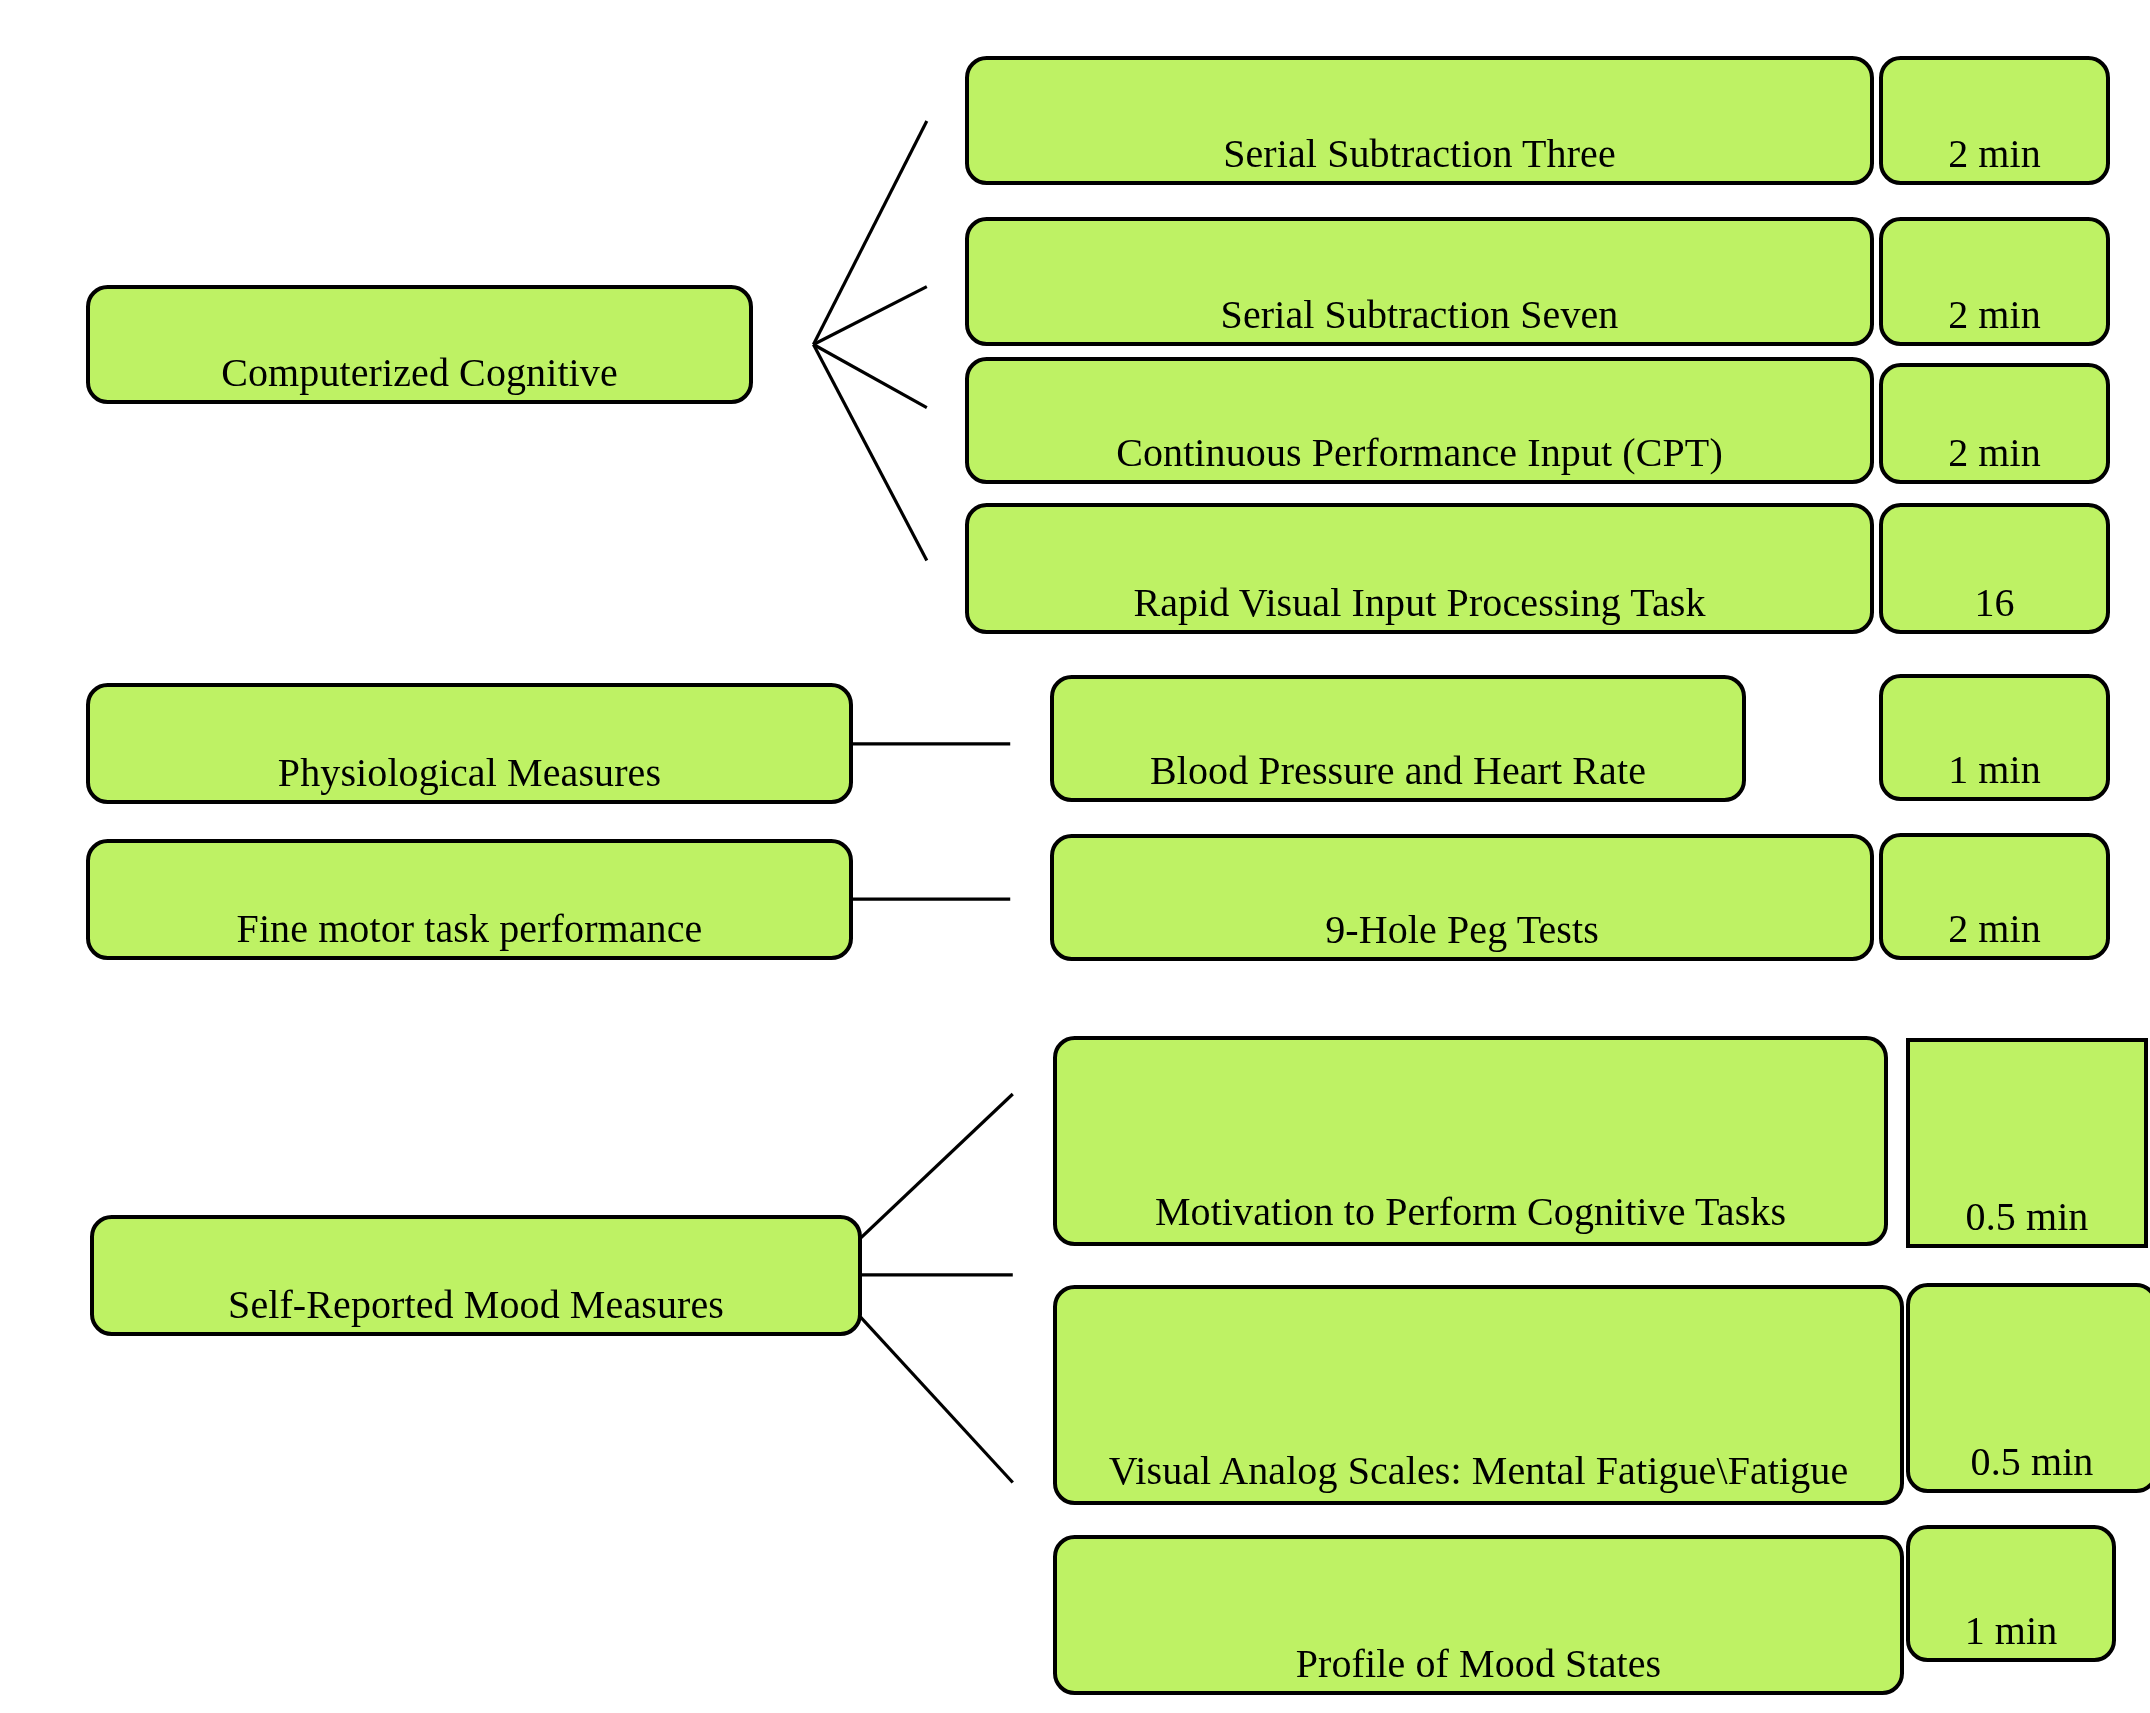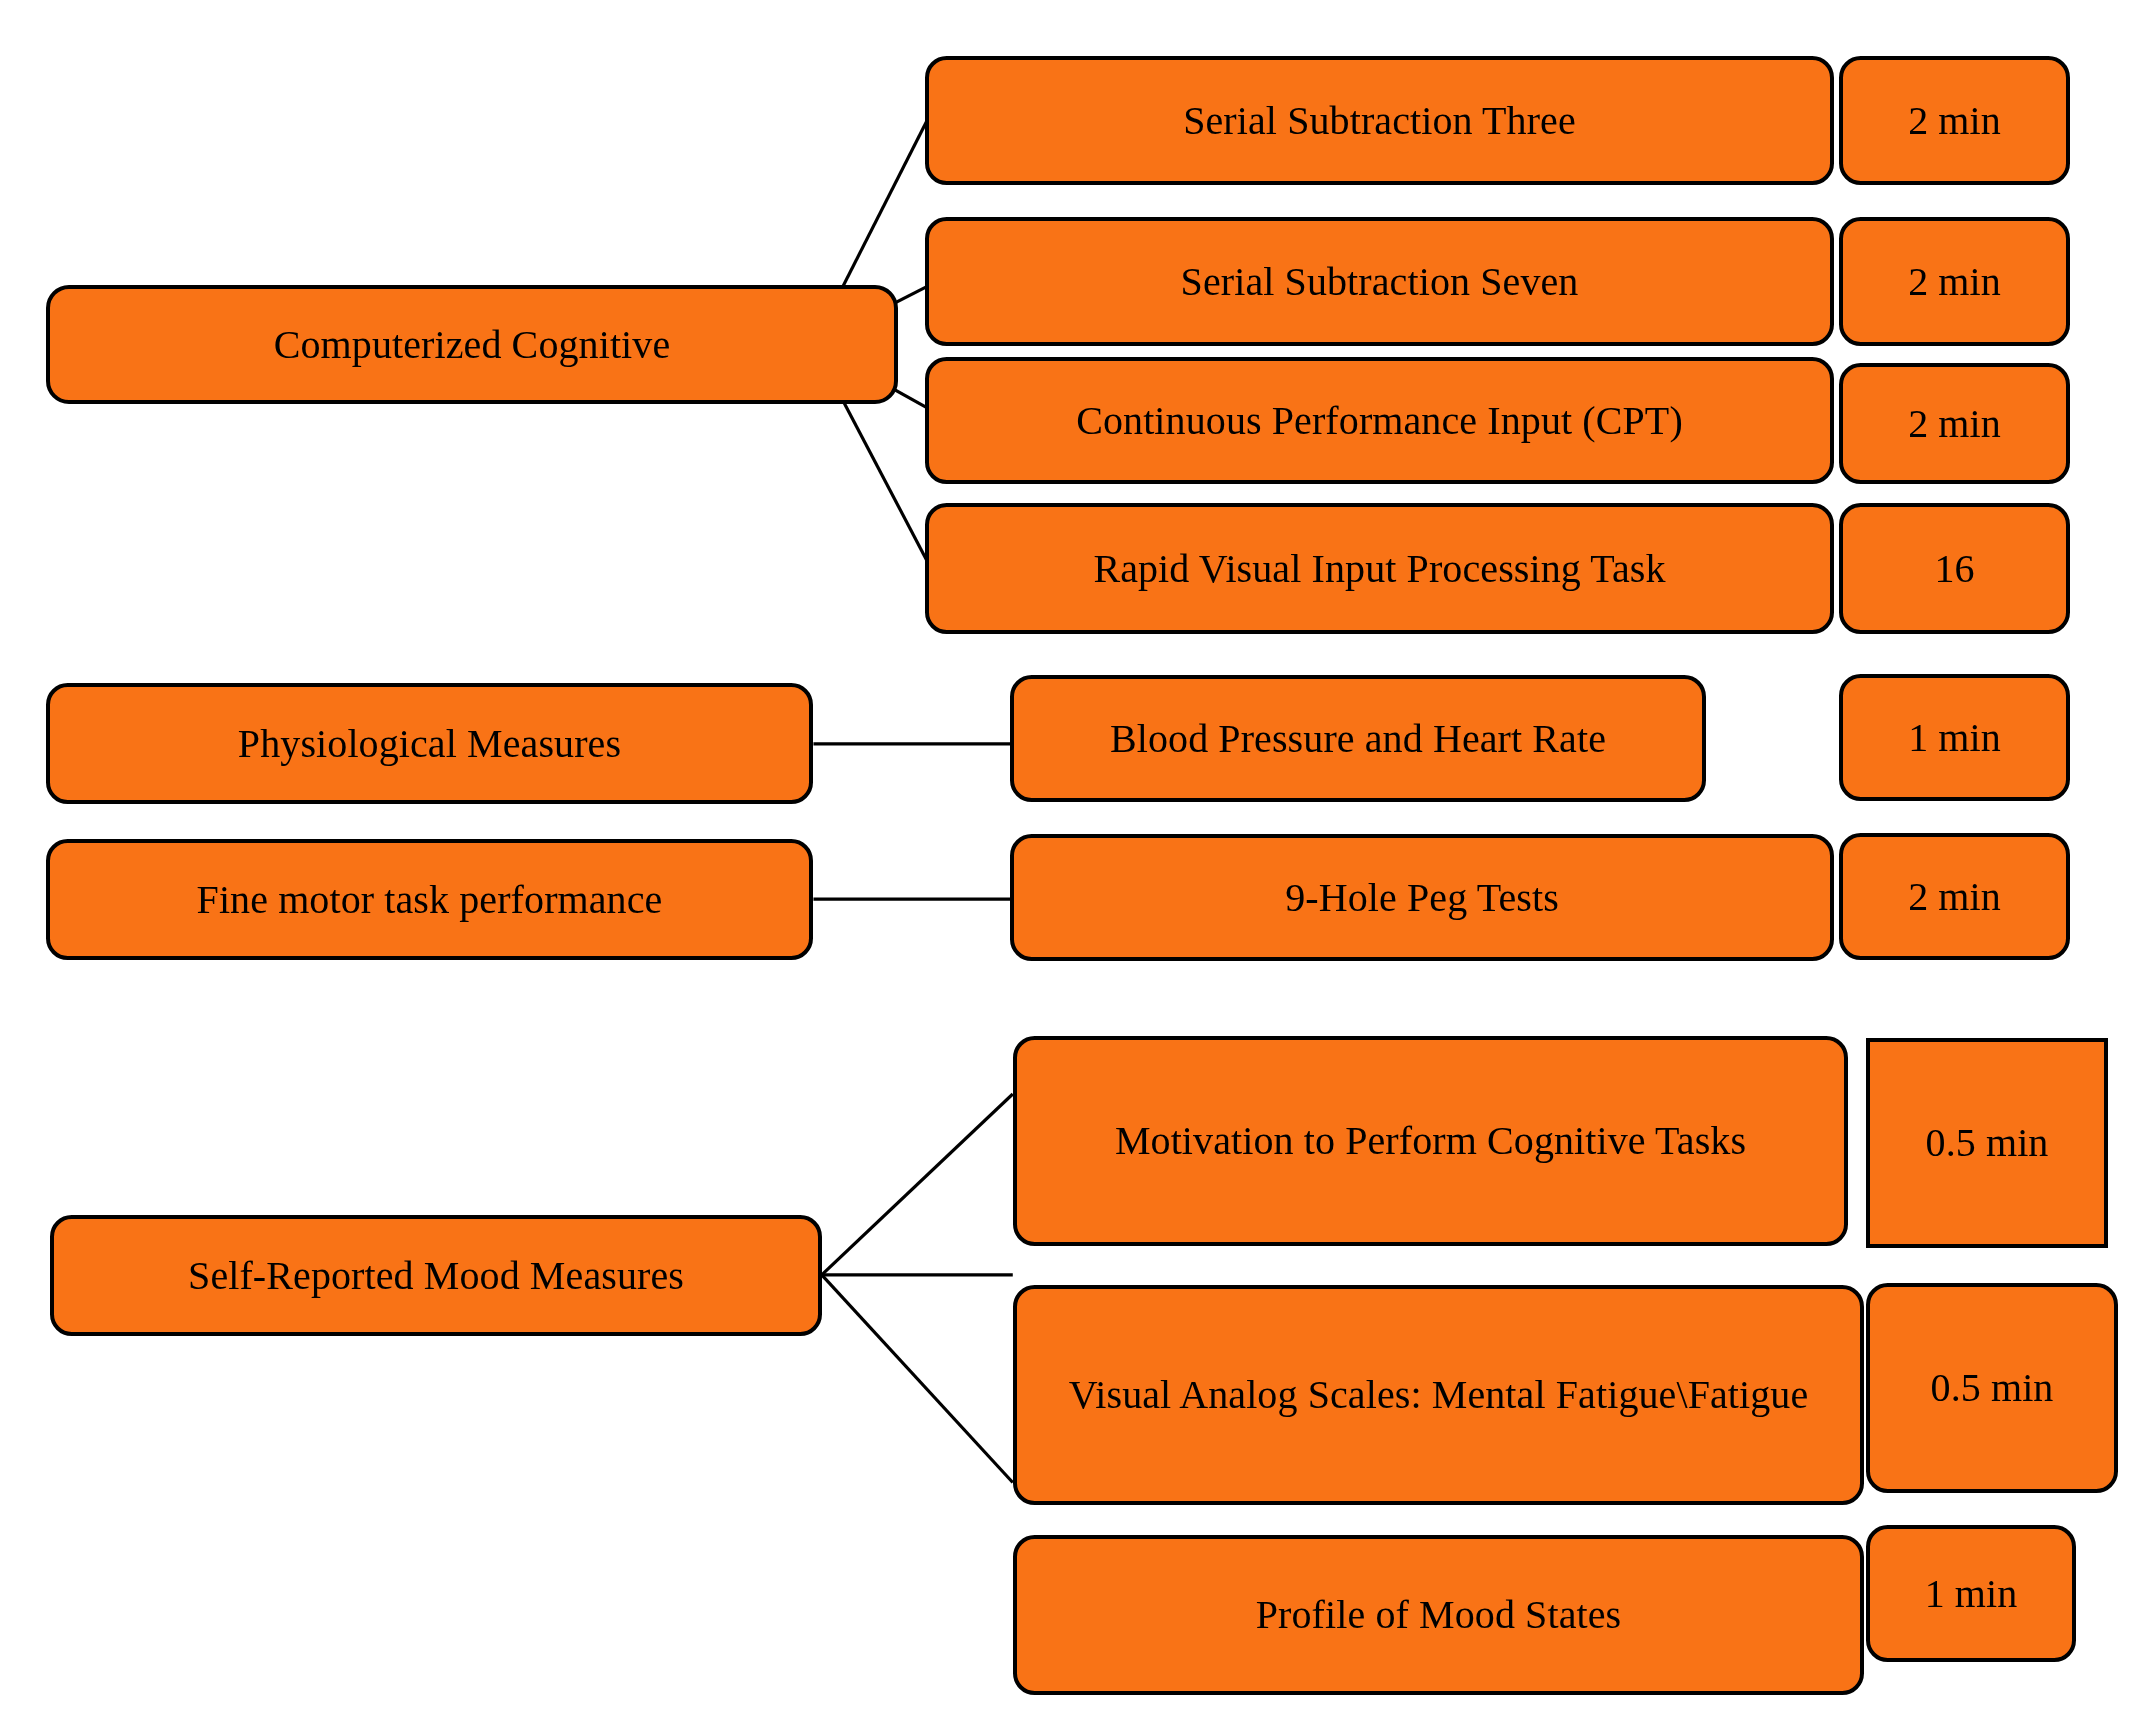--- a/index.html
+++ b/index.html
@@ -7,29 +7,30 @@
     position:relative;
     width:2151px;height:1713px;
     background:#ffffff;
     font-family:"Liberation Serif","DejaVu Serif",serif;
     overflow:hidden;
   }
   .node{
     position:absolute;
     box-sizing:border-box;
     border:4.5px solid #000000;
-    background:#f97316;
+    background:#bef264;
     border-radius:21.7px;
     display:flex;
-    align-items:center;
+    align-items:flex-end;
     justify-content:center;
     text-align:center;
     color:#000000;
     line-height:1.34;
     z-index:5;
+    margin-left:40px;
   }
   .node.sharp{border-radius:0;}
   .node .txt{
     display:block;
     padding:0 16.6px;
     font-size:40px;
     letter-spacing:0.1px;
   }
   .node.two-line .txt{font-size:40px;line-height:1.5;}
   svg#wires{
@@ -54,21 +55,21 @@
 
     <line x1="1277" y1="1168" x2="1586" y2="1168"></line>
 
     <line x1="1277" y1="1412" x2="1586" y2="1412"></line>
 
     <line x1="1290" y1="2002" x2="1590" y2="1718"></line>
     <line x1="1290" y1="2002" x2="1590" y2="2002"></line>
     <line x1="1290" y1="2002" x2="1590" y2="2328"></line>
   </svg>
 
-  <div class="node" style="left:46px;top:285px;width:852px;height:119px;border-radius:23px;">
+  <div class="node" style="left:46px;top:285px;width:667px;height:119px;">
     <span class="txt">Computerized Cognitive</span>
   </div>
 
   <div class="node" style="left:925px;top:56px;width:909px;height:129px;">
     <span class="txt">Serial Subtraction Three</span>
   </div>
   <div class="node" style="left:1839px;top:56px;width:231px;height:129px;">
     <span class="txt">2 min</span>
   </div>
 

